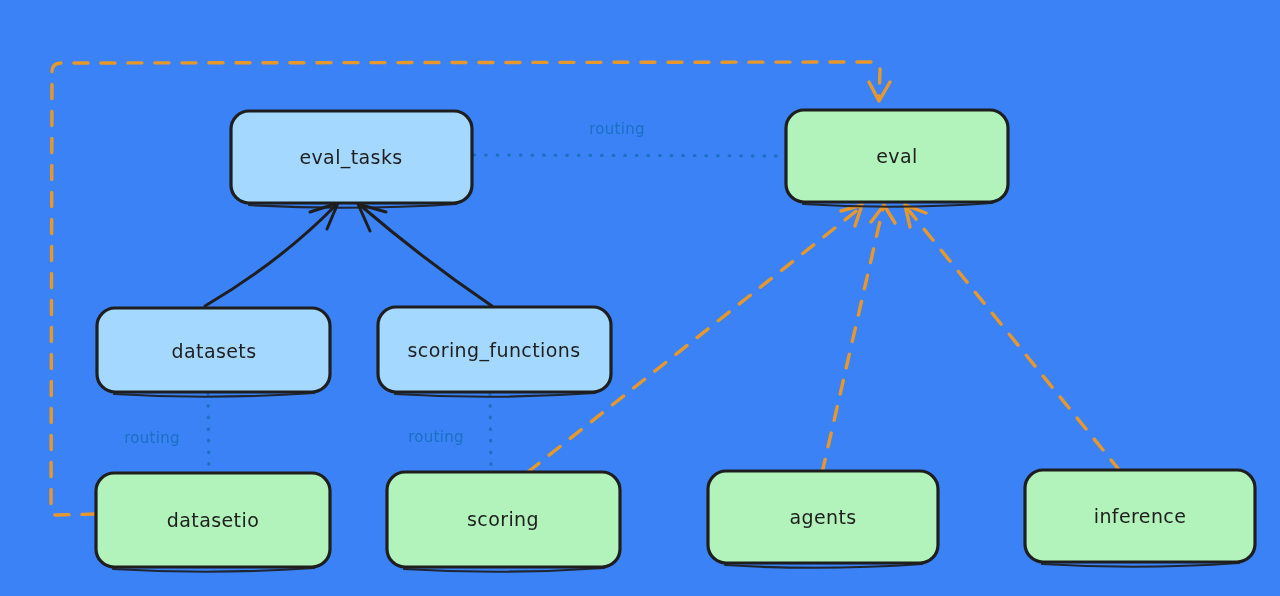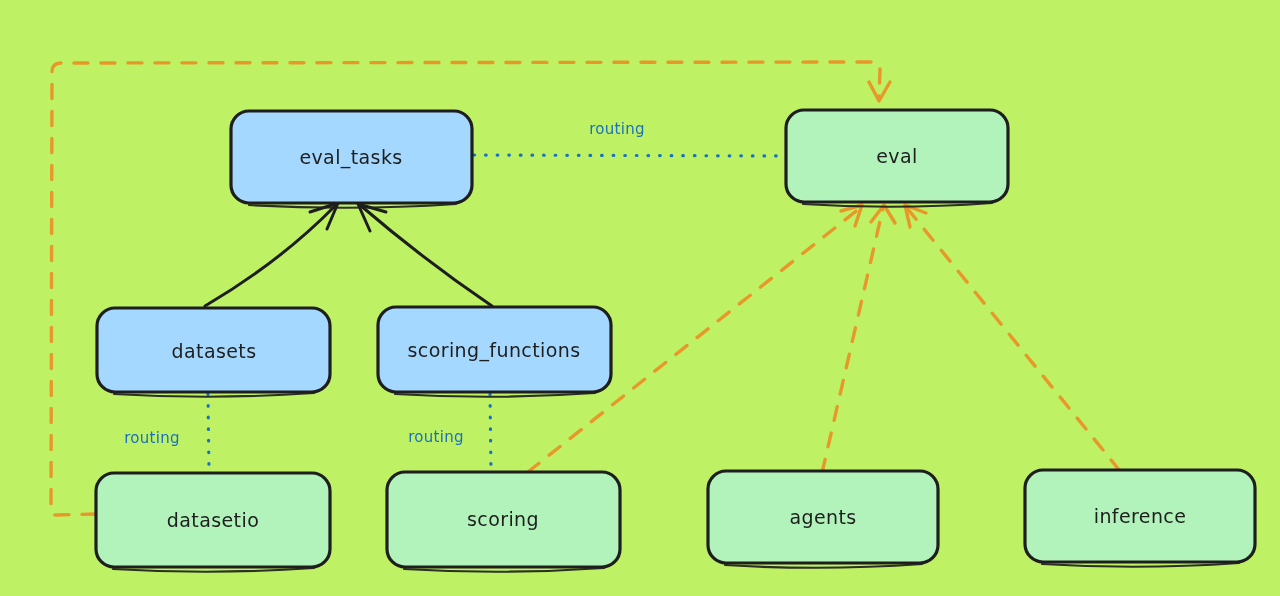--- a/index.html
+++ b/index.html
@@ -11,21 +11,21 @@
   body {
     width: 1280px;
     height: 596px;
     overflow: hidden;
     font-family: "DejaVu Sans", sans-serif;
   }
   #diagram-root {
     position: relative;
     width: 1280px;
     height: 596px;
-    background: #bef264;
+    background: #3b82f6;
   }
   svg#diagram-canvas {
     position: absolute;
     left: 0;
     top: 0;
     width: 1280px;
     height: 596px;
     display: block;
   }
   .node-rect {

